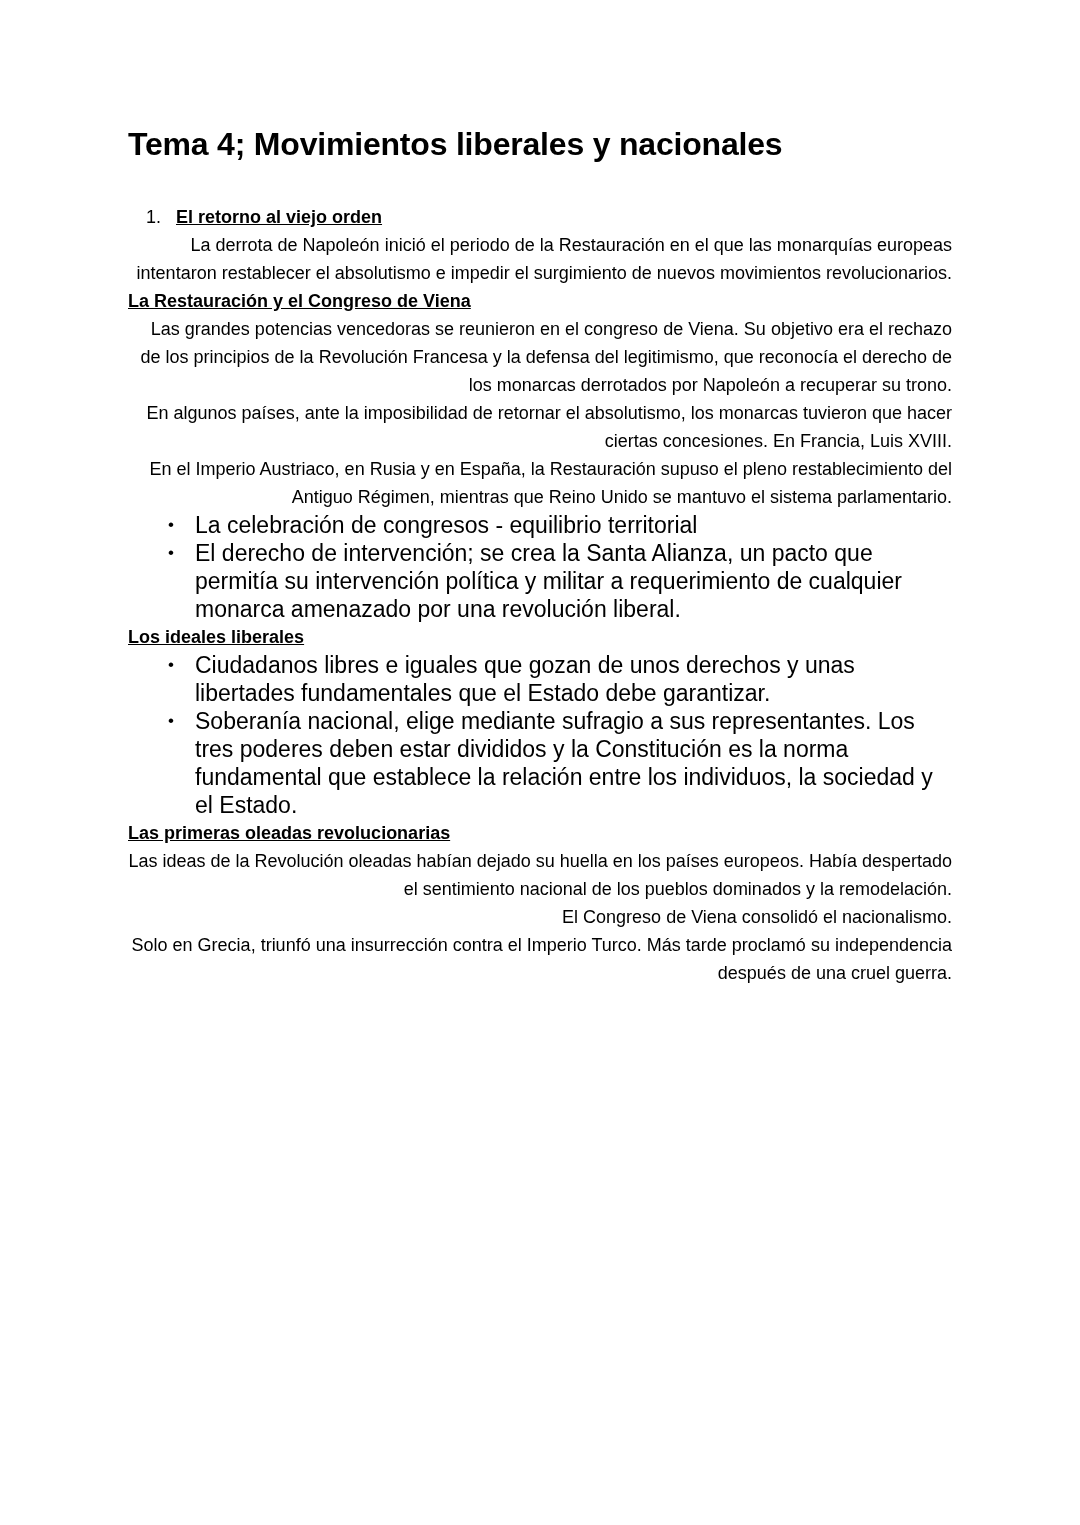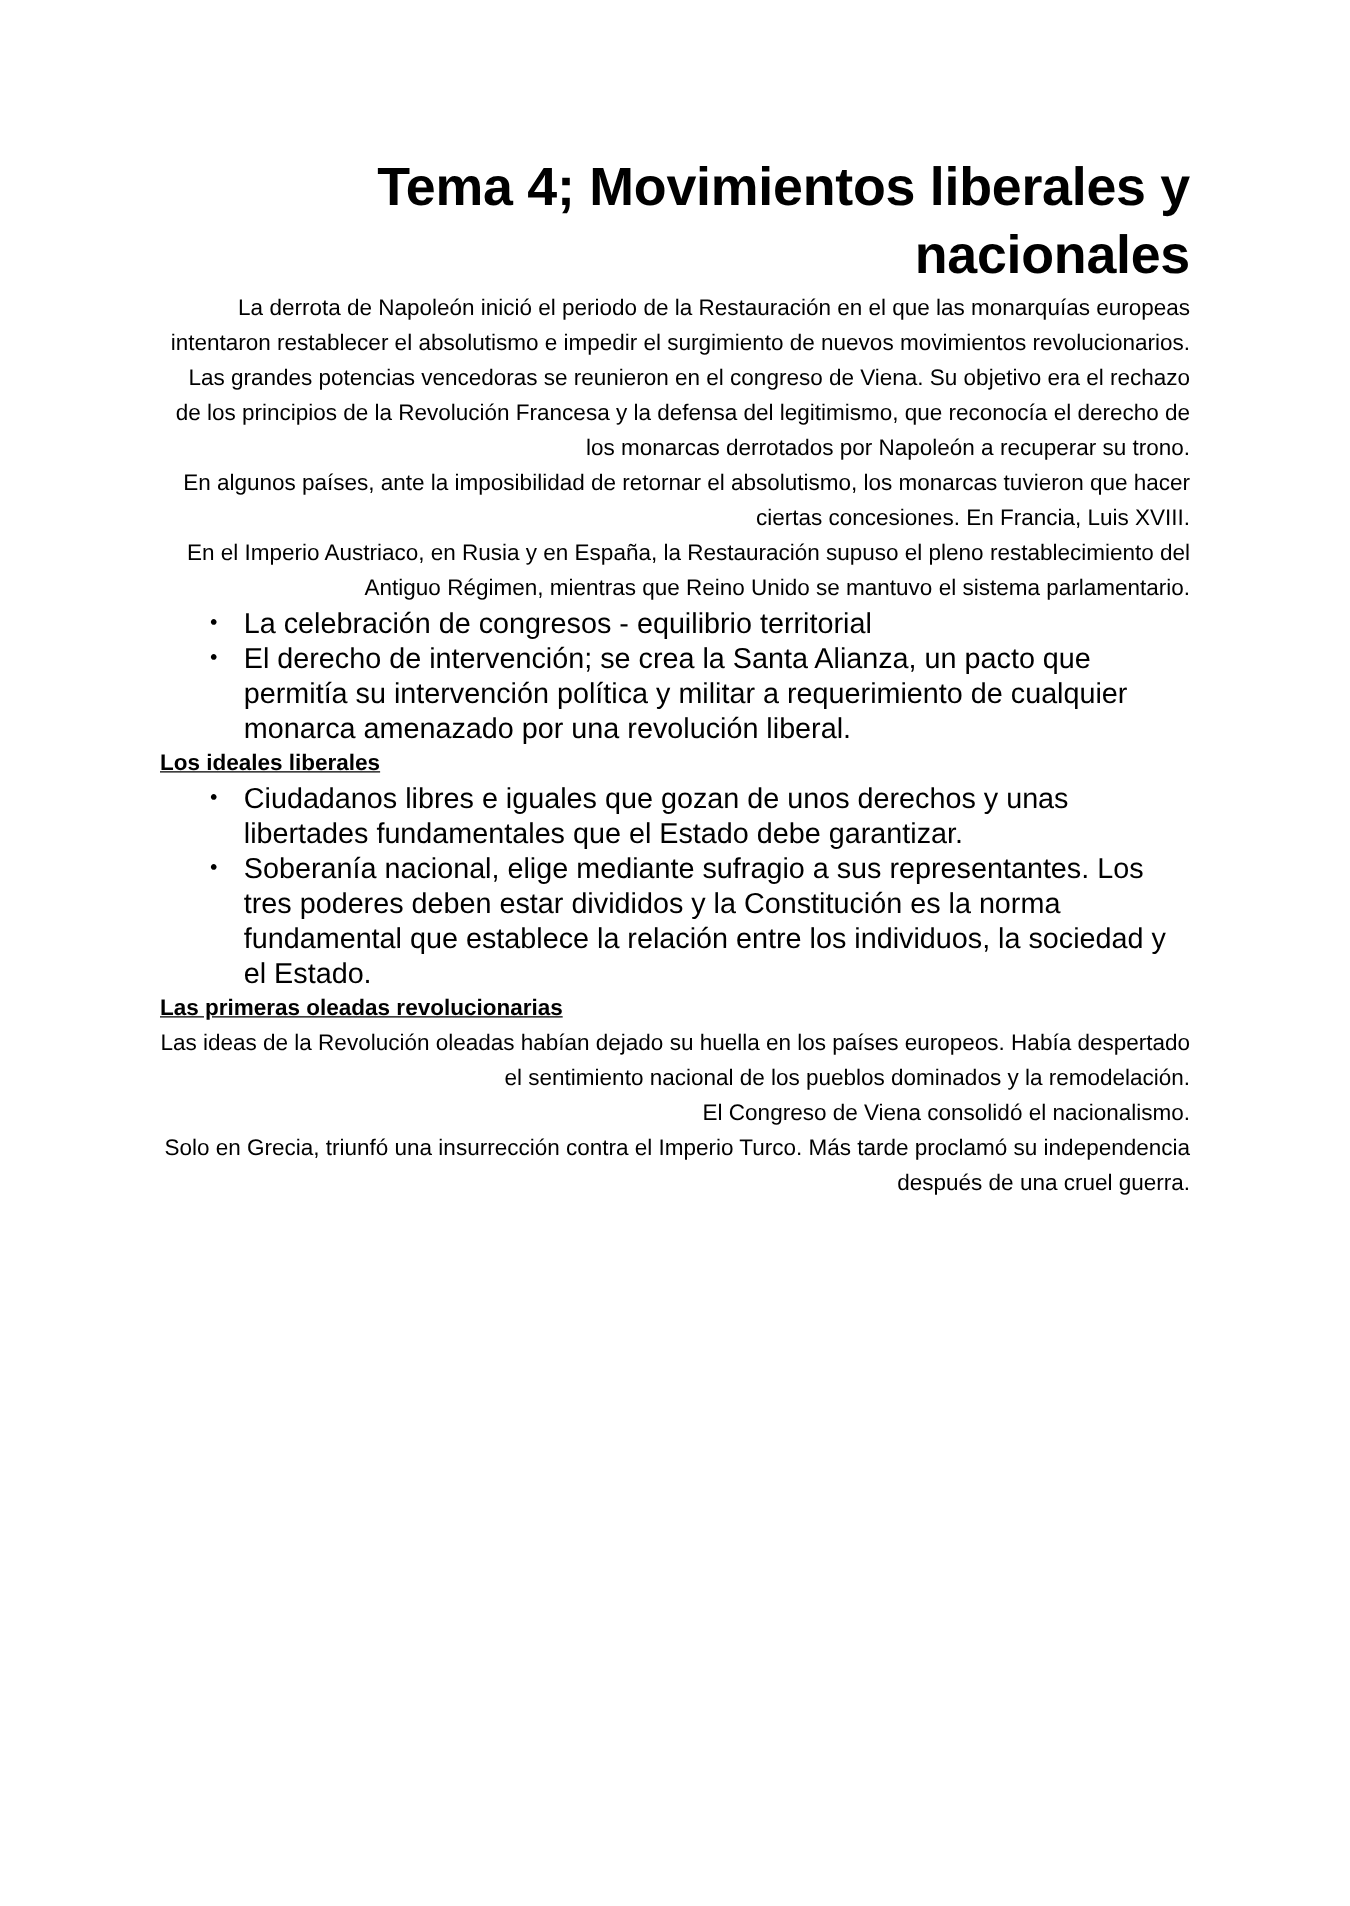--- a/index.html
+++ b/index.html
@@ -18,27 +18,26 @@
     color: #000000;
     -webkit-font-smoothing: antialiased;
   }
   .doc-body {
     position: absolute;
     left: 128px;
     top: 0;
     width: 824px;
   }
   .doc-title {
-    font-size: 43px;
+    font-size: 32px;
     font-weight: bold;
     line-height: 1.25;
     margin: 0;
     padding-top: 124px;
     letter-spacing: -0.2px;
-    text-align: right;
   }
   ol.numbered-list {
     margin: 0;
     padding: 0 0 0 38px;
     list-style-position: outside;
     list-style-type: decimal;
   }
   ol.numbered-list > li {
     font-size: 18px;
     line-height: 28px;
@@ -91,23 +90,31 @@
   .bullets-spaced { margin-top: 26px; }
 </style>
 </head>
 <body>
 
 <div class="page">
   <div class="doc-body">
 
     <h1 class="doc-title">Tema 4; Movimientos liberales y nacionales</h1>
 
+    <div class="numbered-wrap">
+      <ol class="numbered-list">
+        <li>
+          <span class="num-heading">El retorno al viejo orden</span>
+        </li>
+      </ol>
+    </div>
 
     <p class="para gap-before-para">La derrota de Napoleón inició el periodo de la Restauración en el que las monarquías europeas intentaron restablecer el absolutismo e impedir el surgimiento de nuevos movimientos revolucionarios.</p>
 
+    <h2 class="sub-heading gap-heading">La Restauración y el Congreso de Viena</h2>
 
     <p class="para gap-before-para">Las grandes potencias vencedoras se reunieron en el congreso de Viena. Su objetivo era el rechazo de los principios de la Revolución Francesa y la defensa del legitimismo, que reconocía el derecho de los monarcas derrotados por Napoleón a recuperar su trono.</p>
 
     <p class="para">En algunos países, ante la imposibilidad de retornar el absolutismo, los monarcas tuvieron que hacer ciertas concesiones. En Francia, Luis XVIII.</p>
 
     <p class="para">En el Imperio Austriaco, en Rusia y en España, la Restauración supuso el pleno restablecimiento del Antiguo Régimen, mientras que Reino Unido se mantuvo el sistema parlamentario.</p>
 
 
     <ul class="bullets bullets-tight">
       <li>La celebración de congresos - equilibrio territorial</li>

